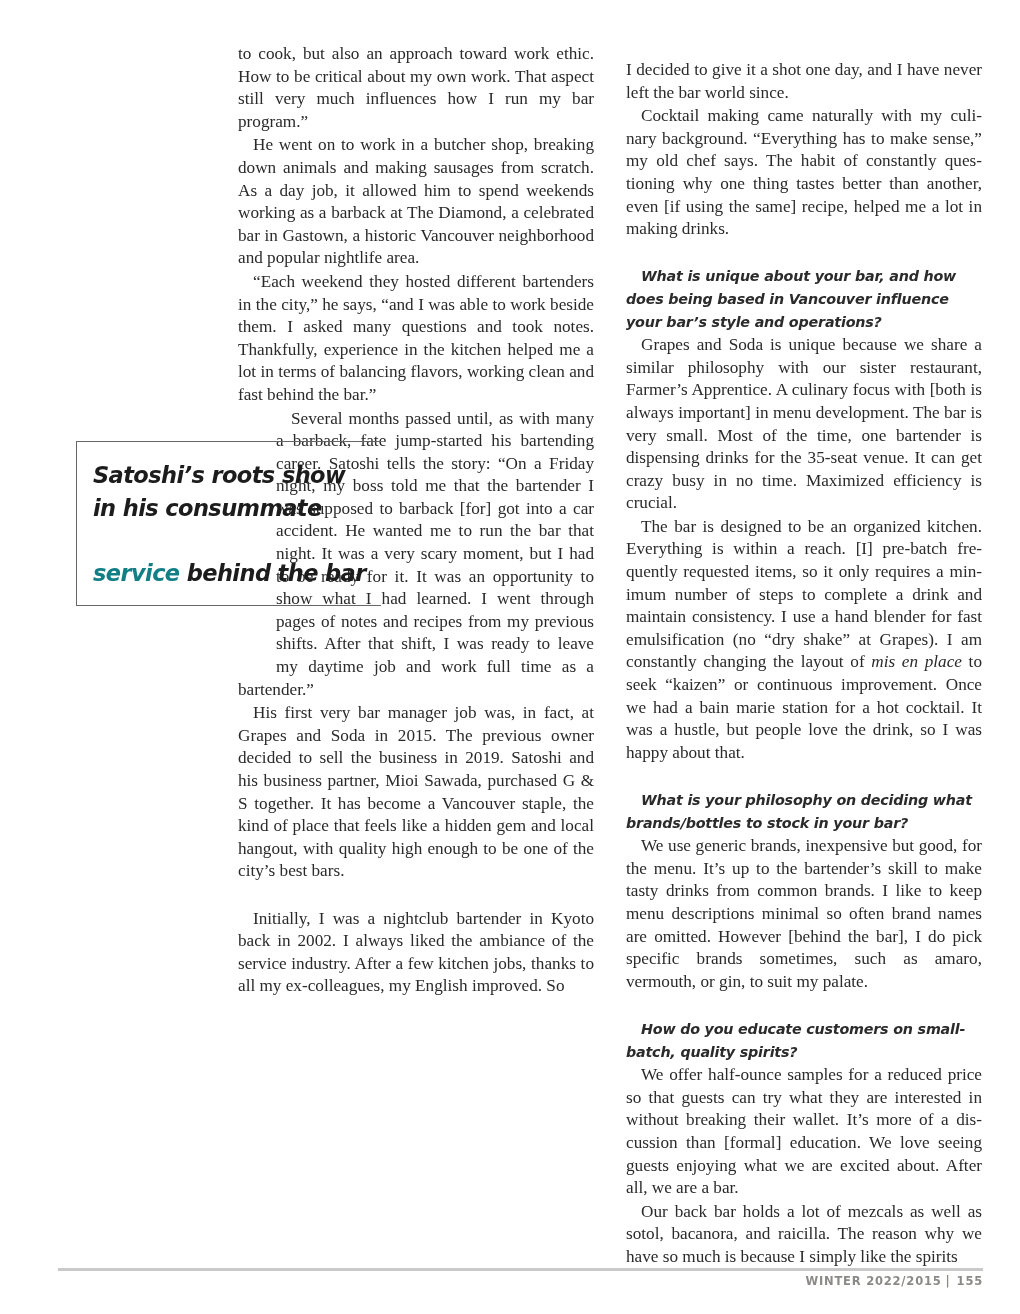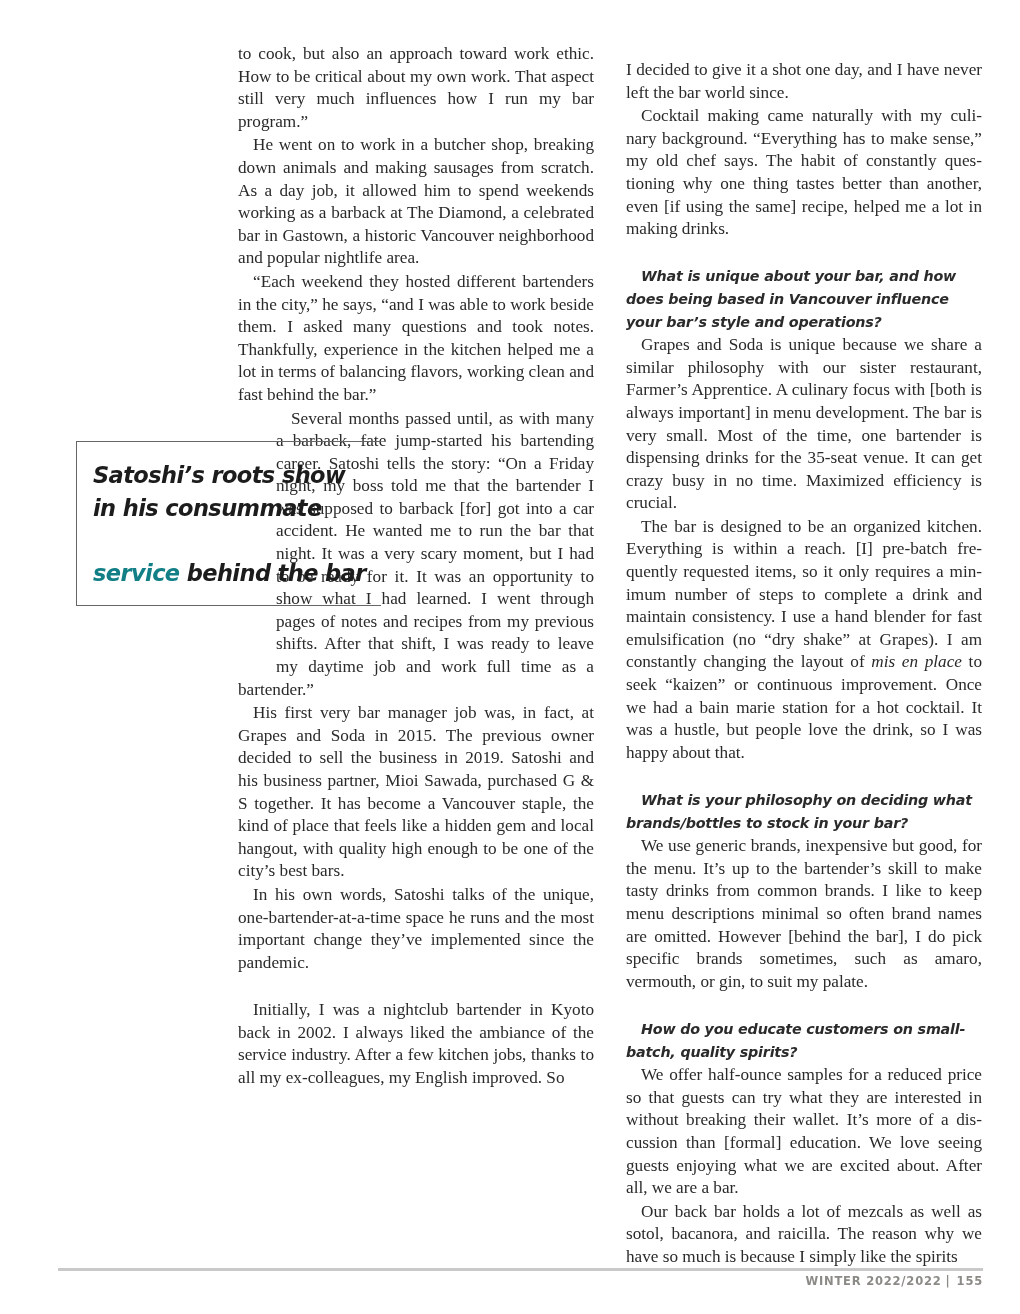--- a/index.html
+++ b/index.html
@@ -94,21 +94,20 @@
 
 <div class="page">
 
   <div class="col col-left">
     <p class="noindent">to cook, but also an approach toward work ethic. How to be critical about my own work. That aspect still very much influences how I run my bar program.”</p>
     <p>He went on to work in a butcher shop, break­ing down animals and making sausages from scratch. As a day job, it allowed him to spend weekends working as a barback at The Diamond, a celebrated bar in Gastown, a historic Vancouver neighborhood and popular nightlife area.</p>
     <p>“Each weekend they hosted different bartenders in the city,” he says, “and I was able to work beside them. I asked many questions and took notes. Thankfully, experience in the kitchen helped me a lot in terms of balancing flavors, working clean and fast behind the bar.”</p>
     <div class="float-block"></div>
     <p class="wrap-para" style="text-indent:15px;">Several months passed until, as with many a barback, fate jump-started his bartending career. Satoshi tells the story: “On a Friday night, my boss told me that the bartender I was supposed to barback [for] got into a car accident. He wanted me to run the bar that night. It was a very scary moment, but I had to be ready for it. It was an opportunity to show what I had learned. I went through pages of notes and recipes from my pre­vious shifts. After that shift, I was ready to leave my daytime job and work full time as a bartender.”</p>
     <p>His first very bar manager job was, in fact, at Grapes and Soda in 2015. The previous owner decided to sell the business in 2019. Satoshi and his business partner, Mioi Sawada, purchased G &amp; S together. It has become a Vancouver staple, the kind of place that feels like a hidden gem and local hangout, with quality high enough to be one of the city’s best bars.</p>
-    <p>In his own words, Satoshi talks of the unique, one-bartender-at-a-time space he runs and the most important change they’ve implemented since the pandemic.</p>
     <div class="gap"></div>
     <p>Initially, I was a nightclub bartender in Kyoto back in 2002. I always liked the ambiance of the service industry. After a few kitchen jobs, thanks to all my ex-colleagues, my English improved. So</p>
   </div>
 
   <div class="col col-right">
     <p class="noindent">I decided to give it a shot one day, and I have never left the bar world since.</p>
     <p>Cocktail making came naturally with my culi­nary background. “Everything has to make sense,” my old chef says. The habit of constantly ques­tioning why one thing tastes better than another, even [if using the same] recipe, helped me a lot in making drinks.</p>
     <div class="gap"></div>
     <p class="q">What is unique about your bar, and how does being based in Vancouver influence your bar’s style and operations?</p>
     <p>Grapes and Soda is unique because we share a similar philosophy with our sister restaurant, Farmer’s Apprentice. A culinary focus with [both is always important] in menu development. The bar is very small. Most of the time, one bartender is dispensing drinks for the 35-seat venue. It can get crazy busy in no time. Maximized efficiency is crucial.</p>
@@ -126,15 +125,15 @@
     <div class="pullquote-text">
       <span>Satoshi’s roots show</span><br>
       <span>in his consummate</span><br>
       <br>
       <span class="accent" style="color: rgb(18, 127, 134);">service</span><span> behind the bar</span>
     </div>
   </div>
 
   <div class="footer-rule"></div>
   <div class="footer">
-    <span>WINTER 2022/2022</span><span class="sep">|</span><span>155</span>
+    <span>WINTER 2022/2015</span><span class="sep">|</span><span>155</span>
   </div>
 </div>
 
 </body></html>

